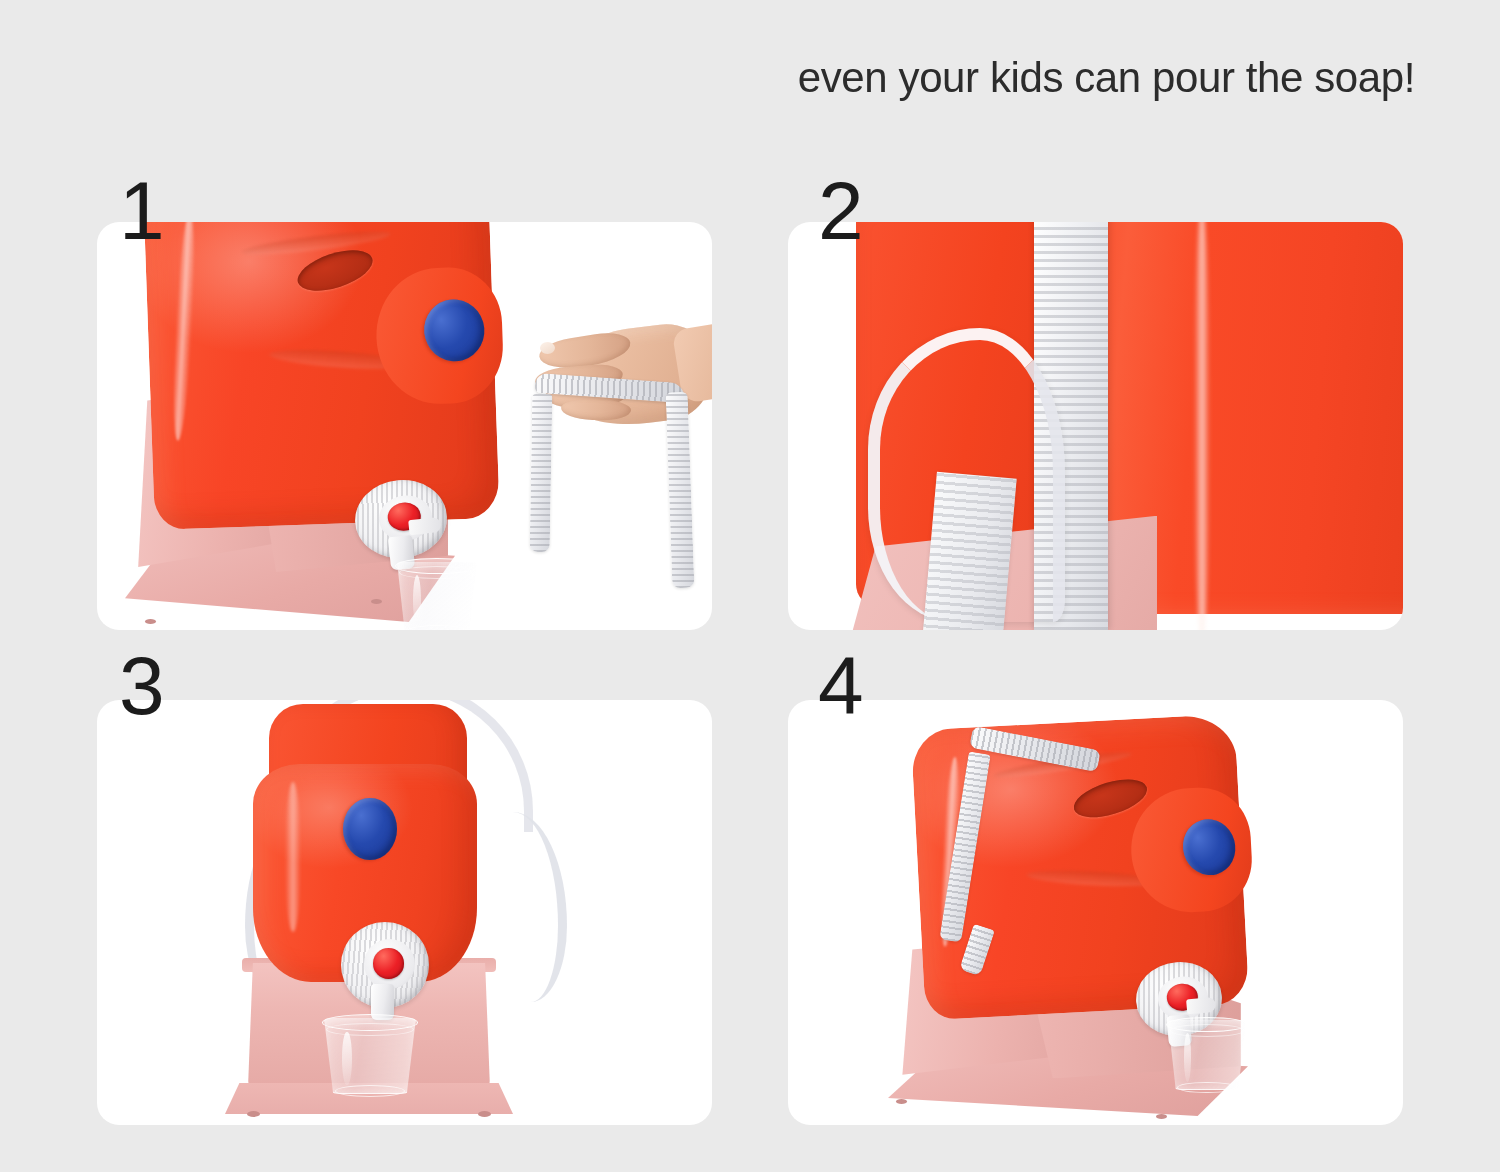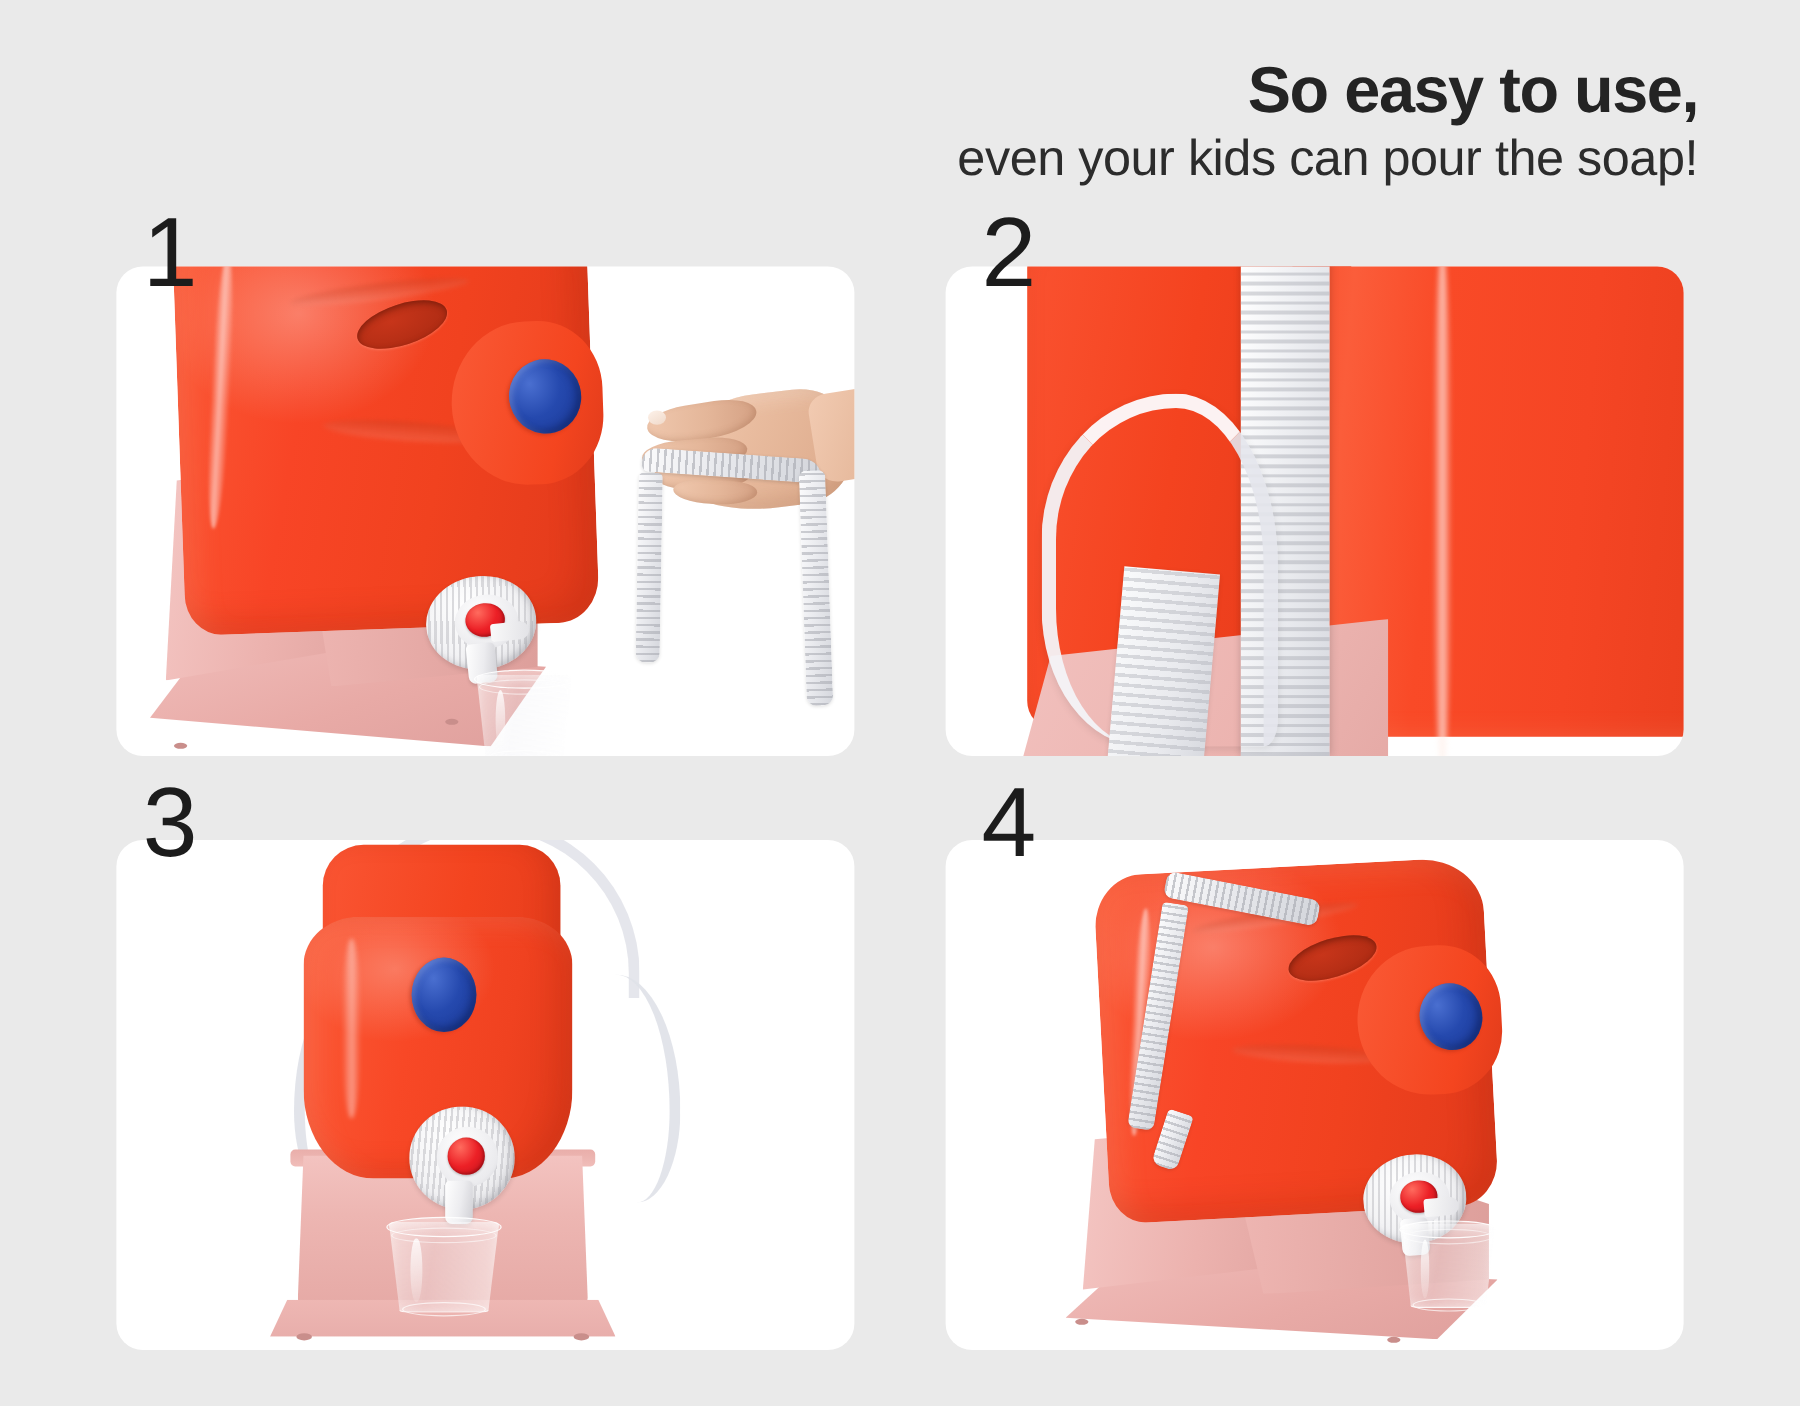--- a/index.html
+++ b/index.html
@@ -331,21 +331,20 @@
       repeating-linear-gradient(0deg, rgba(170,172,180,.4) 0 3px, rgba(255,255,255,0) 3px 8px),
       linear-gradient(98deg, #fafbfc 0%, #e9eaee 60%, #d6d8de 100%);
     transform: rotate(5deg);
     box-shadow: 0 1px 4px rgba(0,0,0,.1);
   }
 </style>
 </head>
 <body style="background: rgb(234, 234, 234);">
 
 <div class="heading">
-  <span class="heading-line1">So easy to use,</span>
   <span class="heading-line2">even your kids can pour the soap!</span>
 </div>
 
 <div class="panel panel-1">
   <span class="step-num">1</span>
   <div class="panel-clip">
 
     <div class="stand-iso" style="left:28px; top:150px; width:330px; height:250px;">
       <div class="base-plate"></div>
       <div class="back-wall"></div>

